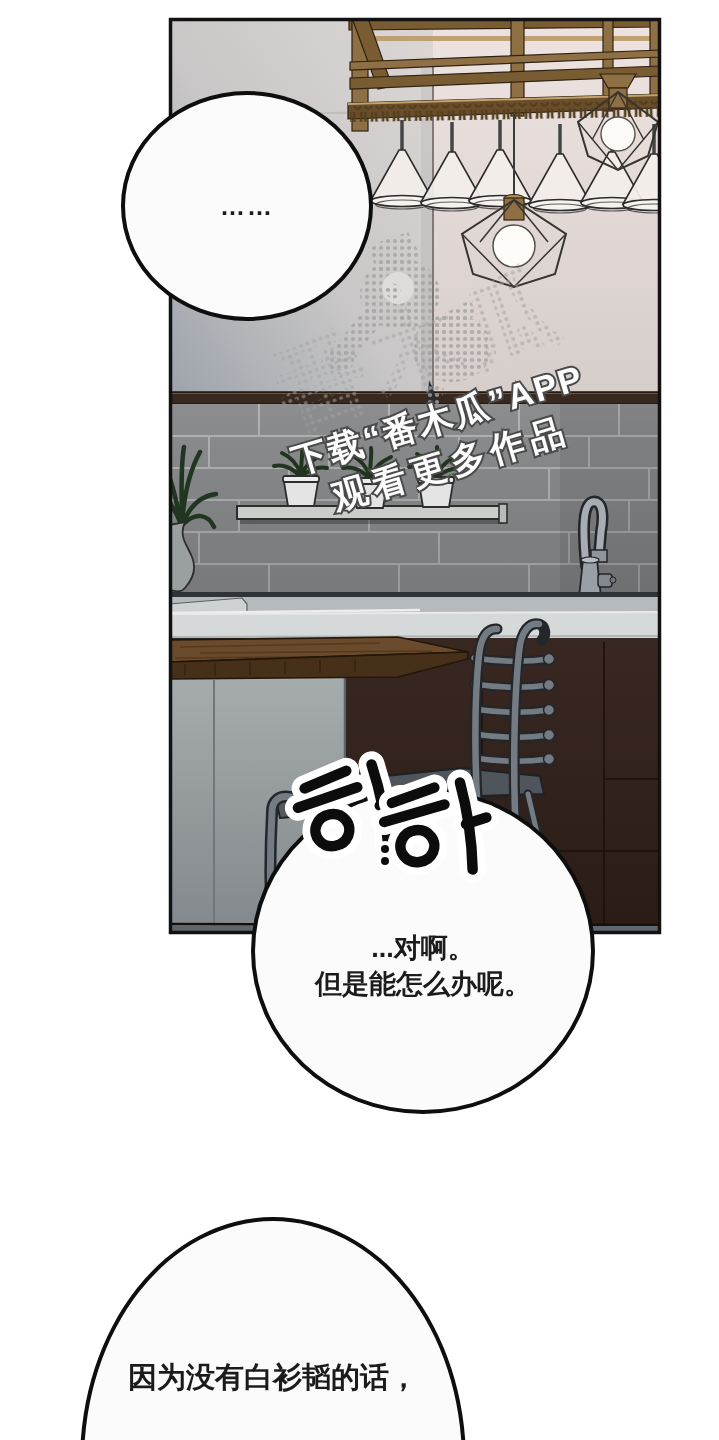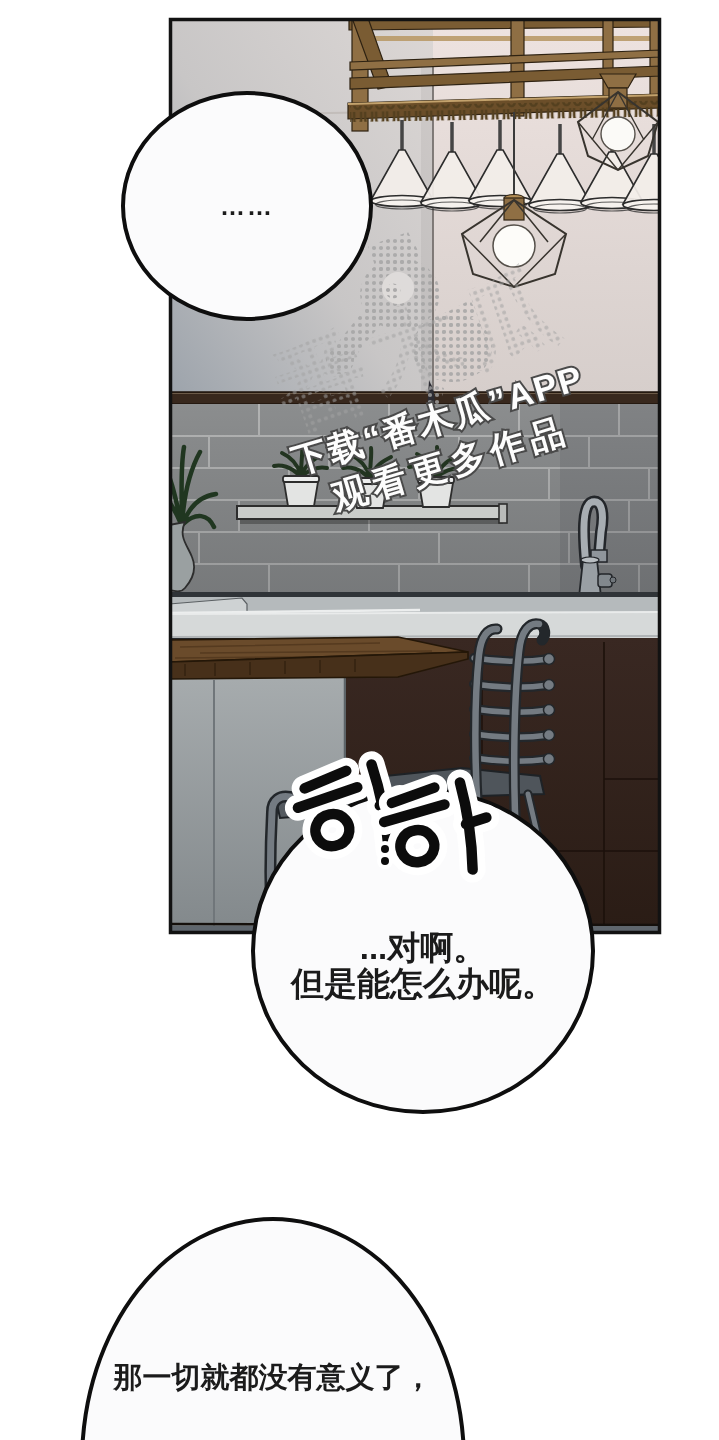--- a/index.html
+++ b/index.html
@@ -7,21 +7,21 @@
         font-family:"Liberation Sans","DejaVu Sans",sans-serif;}
   #scene,#sfx{position:absolute;left:0;top:0;}
   #sfx{z-index:30;}
   .bubble{position:absolute;z-index:20;background:#fbfbfc;border:4px solid #0e0e0e;border-radius:50%;
           display:flex;flex-direction:column;align-items:center;justify-content:center;text-align:center;
           box-sizing:border-box;}
   .bubble .ln{display:block;font-weight:700;color:#1b1b1b;white-space:nowrap;}
   #bubble-top{left:121px;top:91px;width:252px;height:230px;}
   #bubble-top .ln{font-size:25px;letter-spacing:2px;}
   #bubble-mid{left:251px;top:788px;width:344px;height:326px;padding-top:30px;}
-  #bubble-mid .ln{font-size:33px;line-height:36px;}
+  #bubble-mid .ln{font-size:27px;line-height:36px;}
   #bubble-bot{left:80px;top:1217px;width:386px;height:490px;justify-content:flex-start;padding-top:138px;}
   #bubble-bot .ln{font-size:29px;line-height:37px;}
 </style>
 </head>
 <body>
 
 <div id="page">
 
 <svg id="scene" width="719" height="1440" viewBox="0 0 719 1440">
   <defs>
@@ -272,21 +272,21 @@
 <div class="bubble" id="bubble-top">
   <span class="ln">……</span>
 </div>
 
 <div class="bubble" id="bubble-mid">
   <span class="ln">...对啊。</span>
   <span class="ln">但是能怎么办呢。</span>
 </div>
 
 <div class="bubble" id="bubble-bot">
-  <span class="ln">那一切就都没有意义了，</span>
+  <span class="ln">因为没有白衫韬的话，</span>
 </div>
 
 <svg id="sfx" width="719" height="1440" viewBox="0 0 719 1440">
   <defs>
     <g id="ha">
       <g stroke="#ffffff" stroke-width="26" fill="none" stroke-linecap="round" stroke-linejoin="round">
         <path d="M8,16 L52,6"></path>
             <path d="M-2,34 L60,24"></path>
         <path d="M28,46 a17,16 0 1 0 0.1,0"></path>
         <path d="M78,4 C82,32 83,62 80,92"></path>

